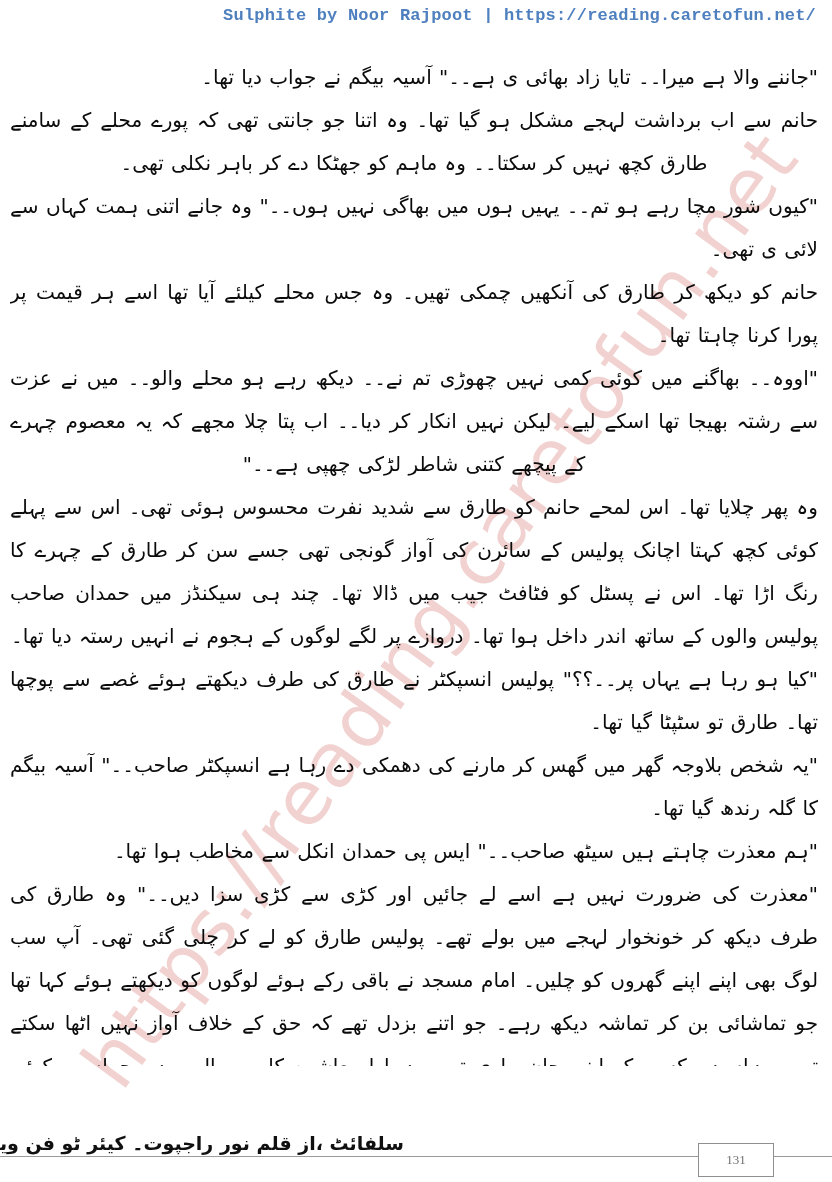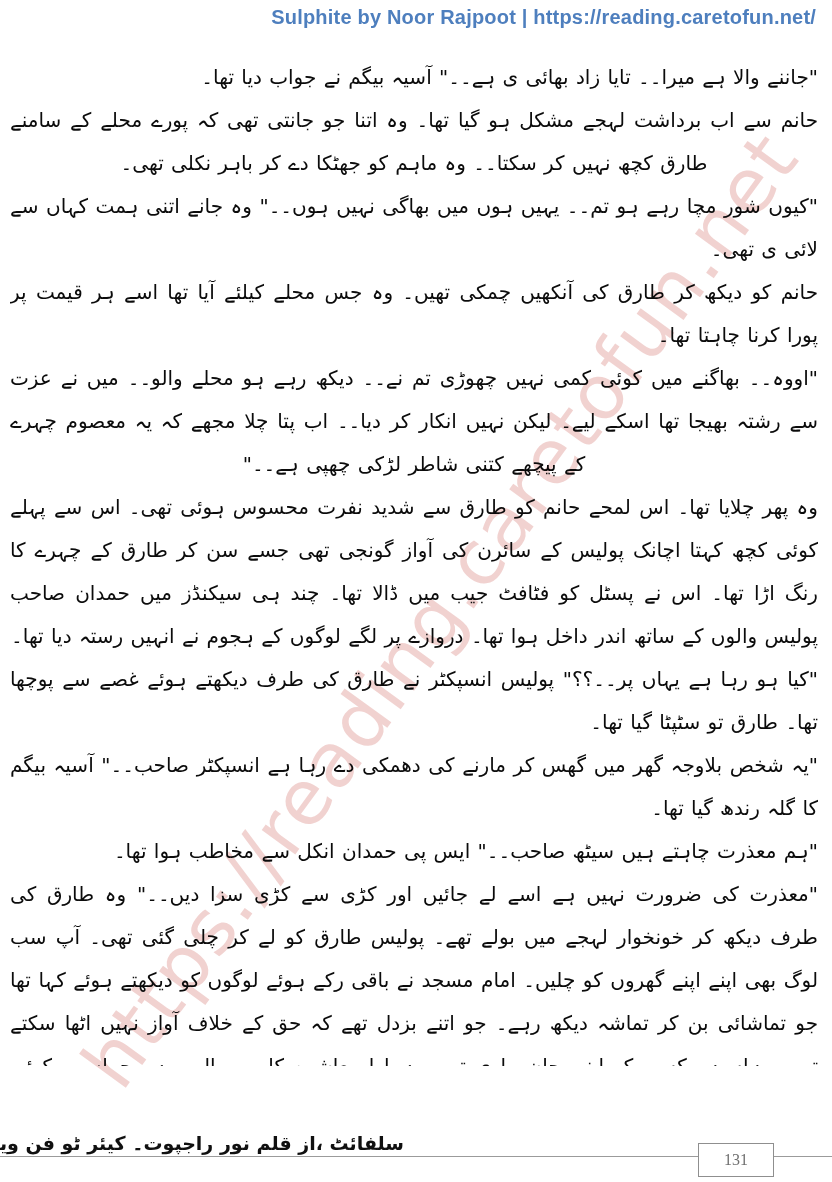--- a/index.html
+++ b/index.html
@@ -17,22 +17,22 @@
     position:relative;
     width:832px;height:1182px;
     background:var(--page_bg);
     margin:0 auto;
     overflow:hidden;
   }
   
   .header{
     position:absolute;top:6px;left:0;right:16px;
     text-align:right;
-    font-family:Liberation Sans, sans-serif;
-    font-size:20px;font-weight:600;
+    font-family:Liberation Mono, monospace;
+    font-size:17px;font-weight:600;
     color:var(--header_text);
     letter-spacing:0.2px;
   }
   
   .watermark{
     position:absolute;
     top:610px;left:440px;
     transform:translate(-50%,-50%) rotate(-54deg);
     transform-origin:center center;
     font-family:"DejaVu Sans",sans-serif;
@@ -82,21 +82,21 @@
   .page-number-box{
     position:absolute;top:1143px;right:58px;
     width:74px;height:32px;
     background:var(--page_bg);
     border:1px solid var(--page_number_border);
     display:flex;align-items:center;justify-content:center;
     z-index:3;
   }
   .page-number-box span{
     font-family:"Liberation Serif",serif;
-    font-size:16px;
+    font-size:13px;
     color:var(--page_number_text);
   }
 </style>
 </head>
 <body>
 
 <div class="page">
 
   <div class="header">
     <span>Sulphite by Noor Rajpoot | https://reading.caretofun.net/</span>

